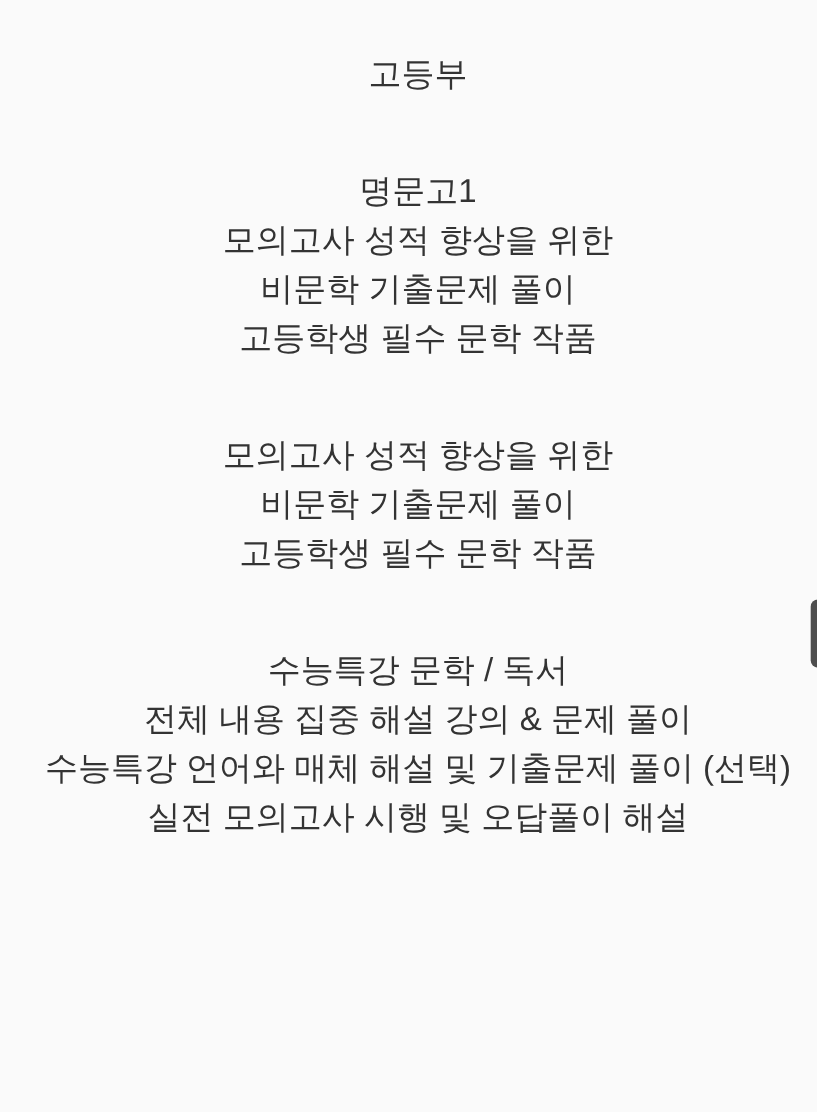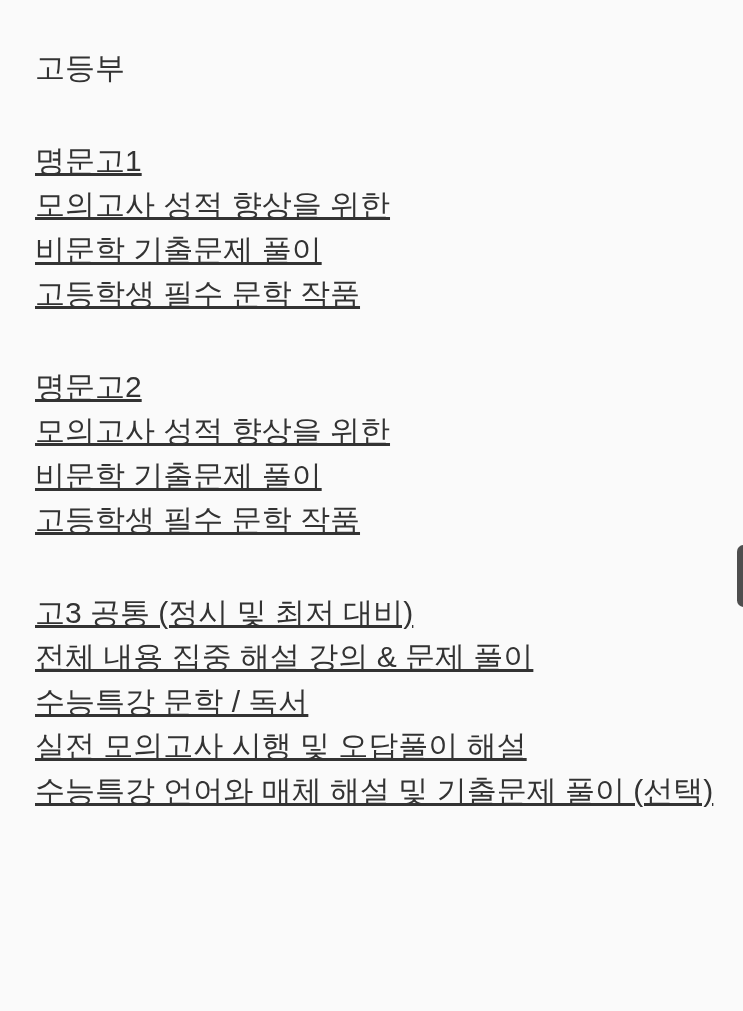--- a/index.html
+++ b/index.html
@@ -13,29 +13,29 @@
     background: #fafafa;
     overflow: hidden;
     font-family: "Liberation Sans", "DejaVu Sans", sans-serif;
     color: #333333;
   }
   .content {
     padding: 46px 18px 0 35px;
     font-size: 30px;
     line-height: 44.5px;
     letter-spacing: 0px;
+    text-align: center;
   }
   .content p {
     margin: 0;
     padding: 0;
     white-space: nowrap;
   }
   .section {
-    margin-top: 48px; 
-    text-decoration: underline;
+    margin-top: 62px; 
   }
   .edge-handle {
     position: absolute;
     top: 545px;
     right: -7px;
     width: 13px;
     height: 62px;
     background: #3f3f3f;
     border-radius: 7px;
     opacity: 0.92;
@@ -50,30 +50,28 @@
     <p>고등부</p>
 
     <div class="section">
       <p>명문고1</p>
       <p>모의고사 성적 향상을 위한</p>
       <p>비문학 기출문제 풀이</p>
       <p>고등학생 필수 문학 작품</p>
     </div>
 
     <div class="section">
-      <p>명문고2</p>
       <p>모의고사 성적 향상을 위한</p>
       <p>비문학 기출문제 풀이</p>
       <p>고등학생 필수 문학 작품</p>
     </div>
 
     <div class="section">
-      <p>고3 공통 (정시 및 최저 대비)</p>
+      <p>수능특강 문학 / 독서</p>
       <p>전체 내용 집중 해설 강의 &amp; 문제 풀이</p>
-      <p>수능특강 문학 / 독서</p>
+      <p>수능특강 언어와 매체 해설 및 기출문제 풀이 (선택)</p>
       <p>실전 모의고사 시행 및 오답풀이 해설</p>
-      <p>수능특강 언어와 매체 해설 및 기출문제 풀이 (선택)</p>
     </div>
 
   </div>
 
   <div class="edge-handle"></div>
 </div>
 
 </body></html>

